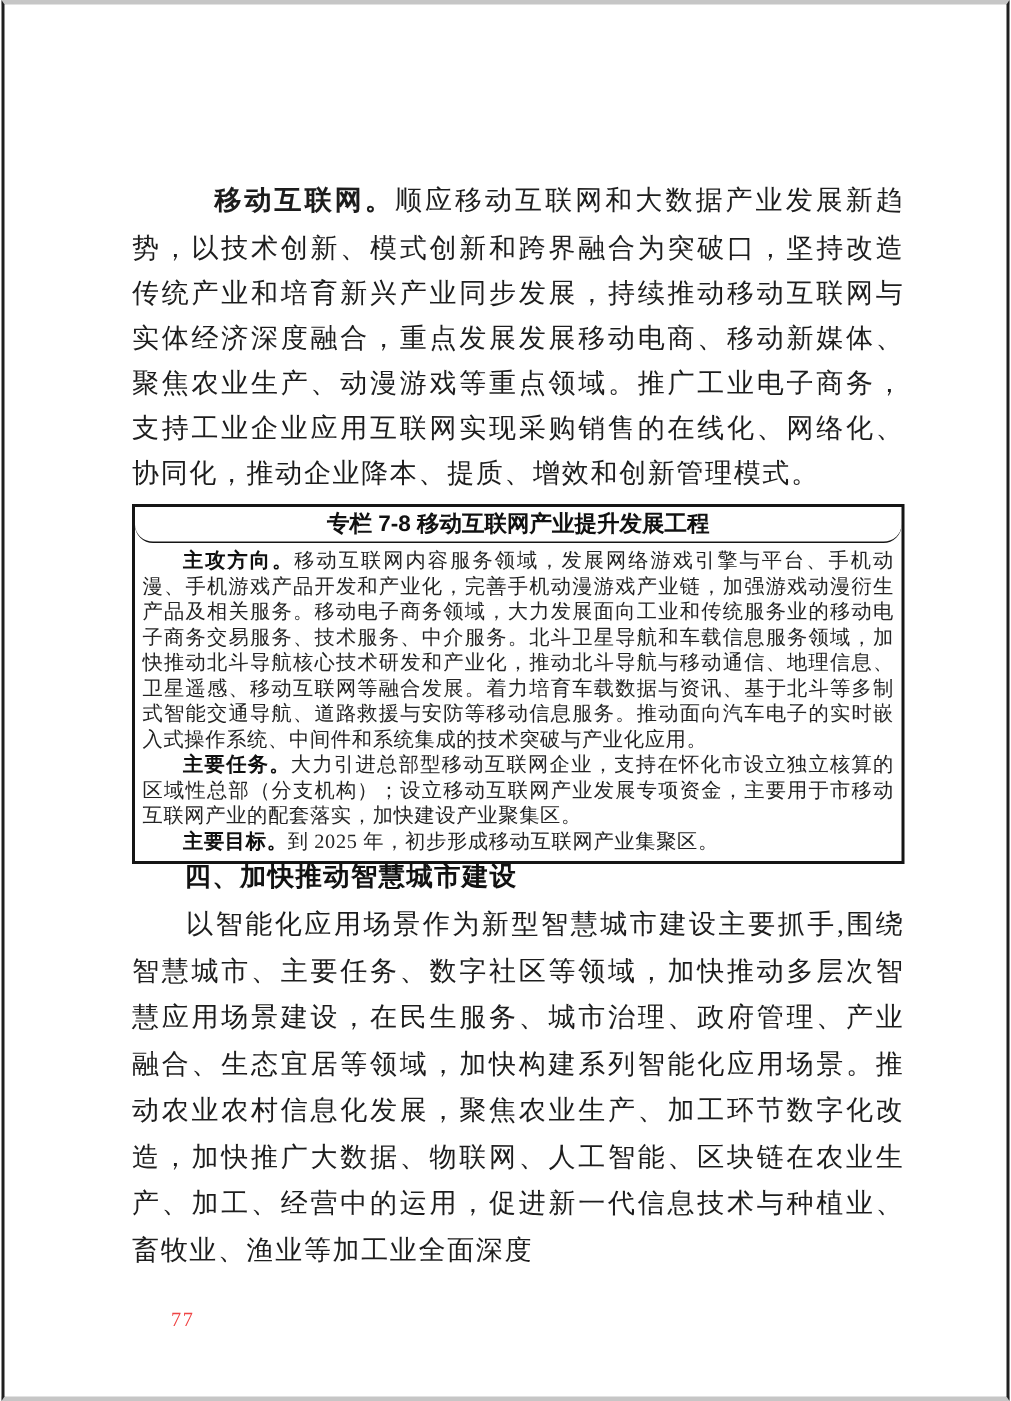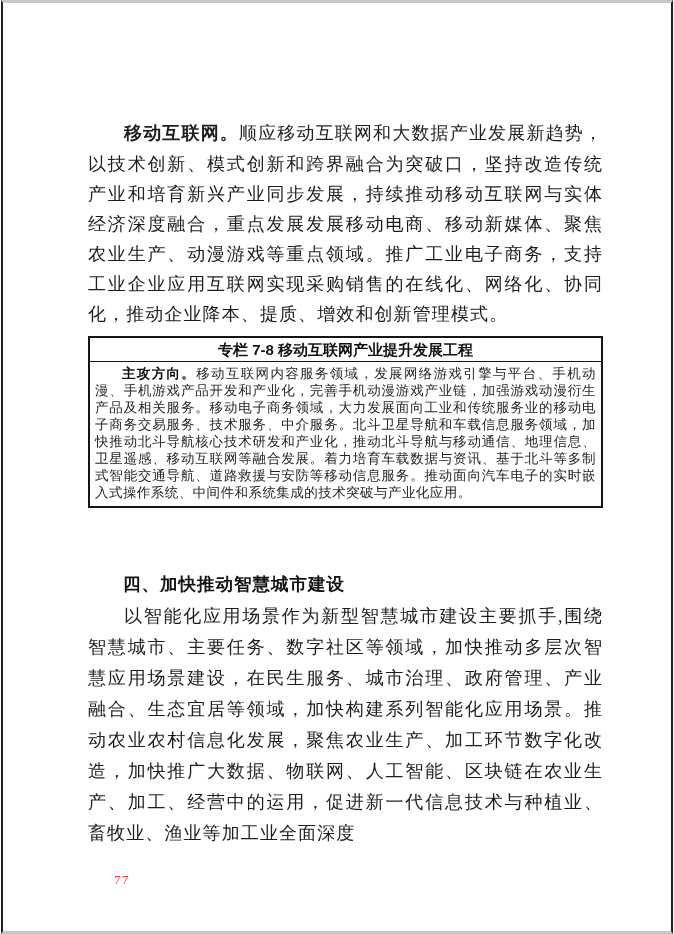--- a/index.html
+++ b/index.html
@@ -36,40 +36,42 @@
   }
   .para-intro {
     position: absolute;
     left: 85px;
     top: 115px;
     width: 515px;
   }
   .para-intro b, .para-main b {
     font-weight: bold;
     font-family: Liberation Mono, monospace;
+    margin-left: 19px;
   }
   .feature-box {
     position: absolute;
     left: 85px;
     top: 333px;
     width: 515px;
     border: 2px solid #151515;
     box-sizing: border-box;
     background: #ffffff;
   }
   .feature-box-title {
     border-bottom: 1.5px solid #151515;
     text-align: center;
     font-weight: bold;
     font-size: 15px;
     line-height: 21px;
     padding: 1px 0;
     color: #111111;
     font-family: "Liberation Sans", "DejaVu Sans", sans-serif;
     text-indent: 0;
+    border-radius: 12px;
   }
   .feature-box-body {
     padding: 3px 5px 5px 5px;
   }
   .box-para {
     margin: 0;
     color: #242424;
     font-size: 13.5px;
     line-height: 17px;
     letter-spacing: 0.45px;
@@ -117,20 +119,22 @@
 
 <div class="viewport">
   <div class="page">
 
     <p class="body-text para-intro"><b>移动互联网。</b><span>顺应移动互联网和大数据产业发展新趋势，以技术创新、模式创新和跨界融合为突破口，坚持改造传统产业和培育新兴产业同步发展，持续推动移动互联网与实体经济深度融合，重点发展发展移动电商、移动新媒体、聚焦农业生产、动漫游戏等重点领域。推广工业电子商务，支持工业企业应用互联网实现采购销售的在线化、网络化、协同化，推动企业降本、提质、增效和创新管理模式。</span></p>
 
     <div class="feature-box">
       <div class="feature-box-title">专栏 7-8  移动互联网产业提升发展工程</div>
       <div class="feature-box-body">
         <p class="box-para"><b>主攻方向。</b><span>移动互联网内容服务领域，发展网络游戏引擎与平台、手机动漫、手机游戏产品开发和产业化，完善手机动漫游戏产业链，加强游戏动漫衍生产品及相关服务。移动电子商务领域，大力发展面向工业和传统服务业的移动电子商务交易服务、技术服务、中介服务。北斗卫星导航和车载信息服务领域，加快推动北斗导航核心技术研发和产业化，推动北斗导航与移动通信、地理信息、卫星遥感、移动互联网等融合发展。着力培育车载数据与资讯、基于北斗等多制式智能交通导航、道路救援与安防等移动信息服务。推动面向汽车电子的实时嵌入式操作系统、中间件和系统集成的技术突破与产业化应用。</span></p>
+        <p class="box-para"><b>主要任务。</b><span>大力引进总部型移动互联网企业，支持在怀化市设立独立核算的区域性总部（分支机构）；设立移动互联网产业发展专项资金，主要用于市移动互联网产业的配套落实，加快建设产业聚集区。</span></p>
+        <p class="box-para"><b>主要目标。</b><span>到 2025 年，初步形成移动互联网产业集聚区。</span></p>
       </div>
     </div>
 
     <h2 class="section-heading">四、加快推动智慧城市建设</h2>
 
     <p class="body-text para-main">以智能化应用场景作为新型智慧城市建设主要抓手,围绕智慧城市、主要任务、数字社区等领域，加快推动多层次智慧应用场景建设，在民生服务、城市治理、政府管理、产业融合、生态宜居等领域，加快构建系列智能化应用场景。推动农业农村信息化发展，聚焦农业生产、加工环节数字化改造，加快推广大数据、物联网、人工智能、区块链在农业生产、加工、经营中的运用，促进新一代信息技术与种植业、畜牧业、渔业等加工业全面深度</p>
 
     <div class="page-number">77</div>
 
   </div>

